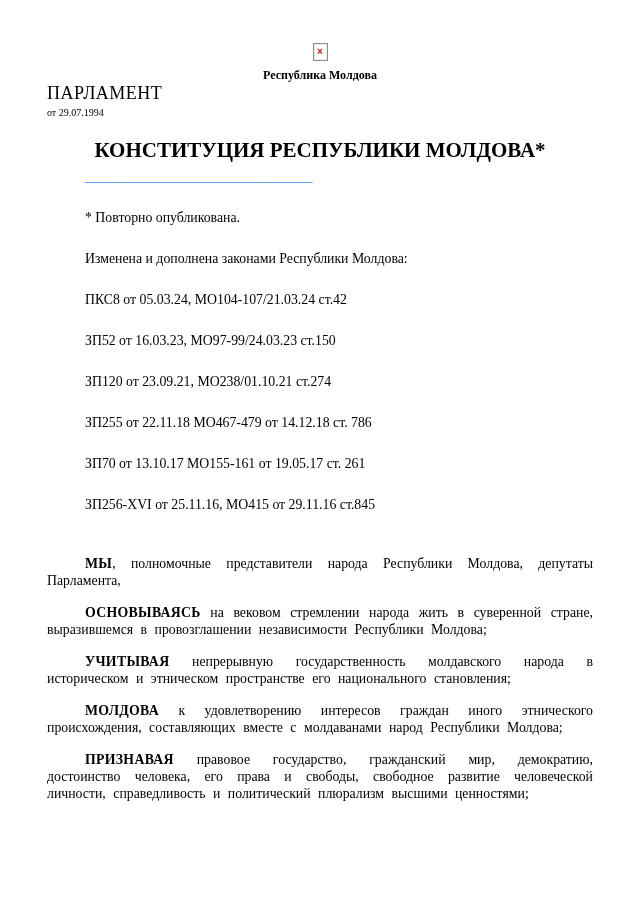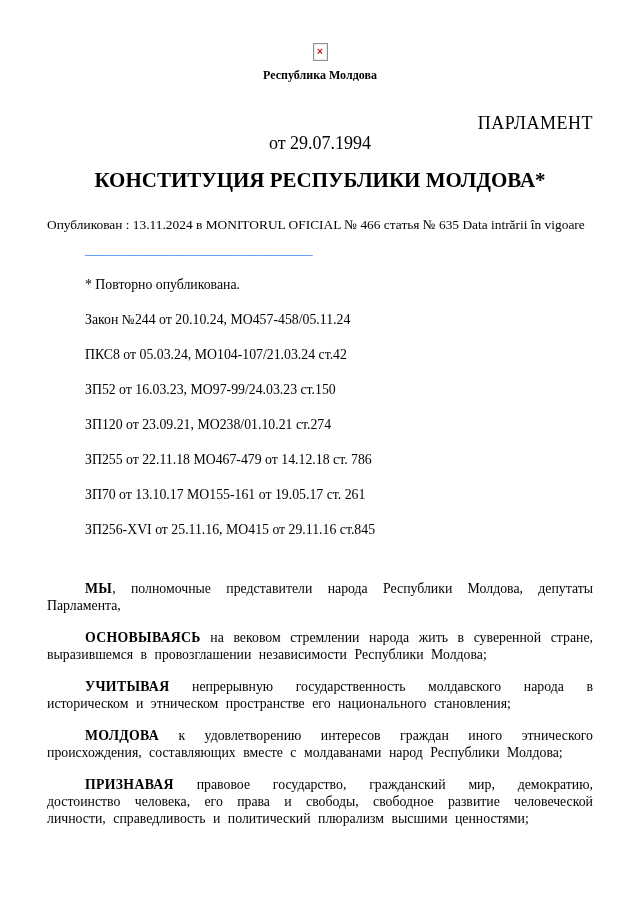--- a/index.html
+++ b/index.html
@@ -35,35 +35,35 @@
     font-family: "Liberation Sans", sans-serif;
   }
   .republic {
     margin-top: 6px;
     text-align: center;
     font-weight: bold;
     font-size: 12px;
     line-height: 16px;
   }
   .parliament {
-    margin-top: 30px;
-    text-align: right;
+    margin-top: 0;
+    text-align: left;
     font-size: 18px;
     line-height: 21px;
     letter-spacing: 0.5px;
   }
   .docline {
     margin-top: 15px;
     text-align: center;
     font-size: 14.5px;
     line-height: 18px;
   }
   .docdate {
-    text-align: center;
-    font-size: 18px;
+    text-align: left;
+    font-size: 10px;
     line-height: 18px;
   }
   .title {
     margin: 18px 0 0 0;
     text-align: center;
     font-size: 21px;
     line-height: 20px;
     font-weight: bold;
   }
   .publine {
@@ -73,21 +73,21 @@
     white-space: nowrap;
   }
   .separator {
     margin-top: 8px;
     padding-left: 38px;
     line-height: 17px;
     color: #3b82f6;
     letter-spacing: 0;
   }
   .note {
-    margin-top: 18px;
+    margin-top: 24px;
     padding-left: 38px;
     line-height: 17px;
   }
   .preamble { margin-top: 42px; }
   .para {
     margin: 15px 0 0 0;
     text-indent: 38px;
     text-align: justify;
     text-justify: inter-character;
     word-spacing: 4px;
@@ -108,27 +108,26 @@
   </div>
 
   <div class="republic">Республика Молдова</div>
 
   <div class="parliament">ПАРЛАМЕНТ</div>
 
   <div class="docdate">от 29.07.1994</div>
 
   <h1 class="title">КОНСТИТУЦИЯ РЕСПУБЛИКИ МОЛДОВА*</h1>
 
-  <div class="publine">Опубликован : 13.11.2024 в MONITORUL OFICIAL № 466 статья № 635 Data intrării în vigoare</div>
 
   <div class="separator">_________________________________</div>
 
   <div class="note">* Повторно опубликована.</div>
+  <div class="note">Изменена и дополнена законами Республики Молдова:</div>
 
-  <div class="note">Закон №244 от 20.10.24, МО457-458/05.11.24</div>
   <div class="note">ПКС8 от 05.03.24, МО104-107/21.03.24 ст.42</div>
   <div class="note">ЗП52 от 16.03.23, МО97-99/24.03.23 ст.150</div>
   <div class="note">ЗП120 от 23.09.21, МО238/01.10.21 ст.274</div>
   <div class="note">ЗП255 от 22.11.18 МО467-479 от 14.12.18 ст. 786</div>
   <div class="note">ЗП70 от 13.10.17 МО155-161 от 19.05.17 ст. 261</div>
   <div class="note">ЗП256-XVI от 25.11.16, МО415 от 29.11.16 ст.845</div>
 
   <div class="preamble">
     <p class="para"><b>МЫ</b><span>, полномочные представители народа Республики Молдова, депутаты Парламента,</span></p>
     <p class="para"><b>ОСНОВЫВАЯСЬ</b><span> на вековом стремлении народа жить в суверенной стране, выразившемся в провозглашении независимости Республики Молдова;</span></p>

